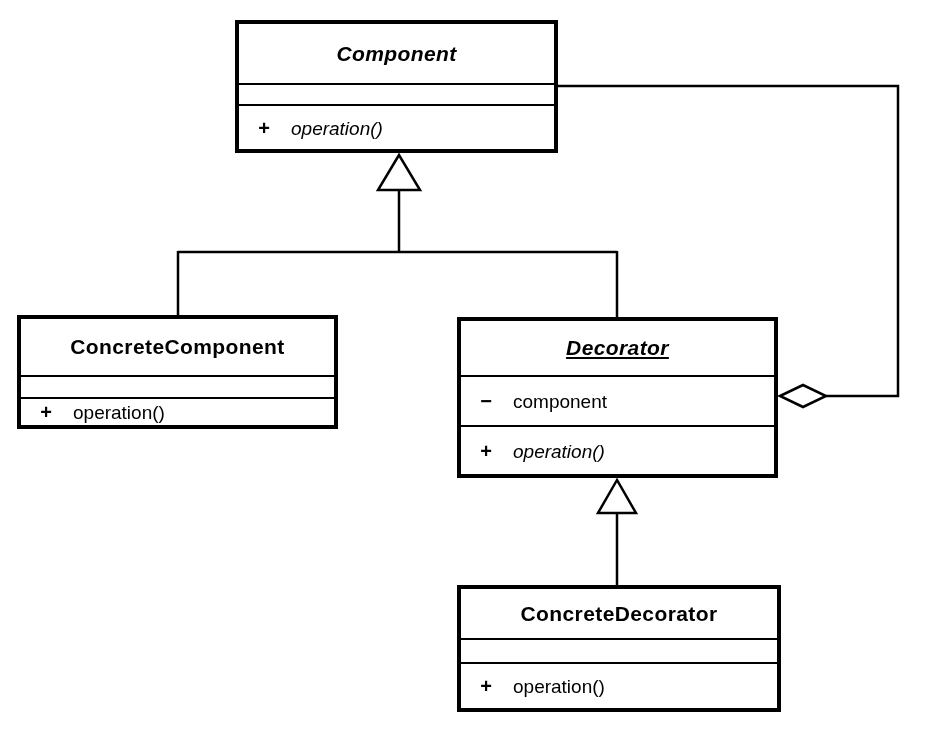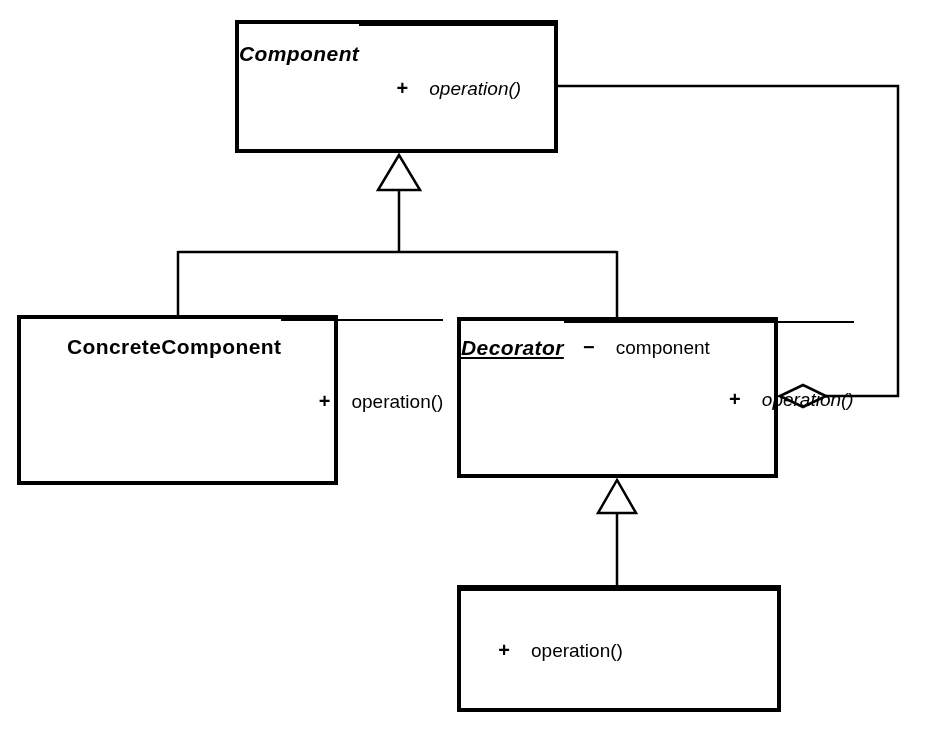--- a/index.html
+++ b/index.html
@@ -16,21 +16,21 @@
     position: absolute;
     left: 0; top: 0;
     z-index: 1;
   }
   .uml-class {
     position: absolute;
     box-sizing: border-box;
     background: #ffffff;
     border: 4px solid #000000;
     display: flex;
-    flex-direction: row;
+    flex-direction: column;
     z-index: 2;
   }
   .uml-title {
     display: flex;
     align-items: center;
     justify-content: center;
     font-weight: bold;
     font-size: 21px;
     letter-spacing: 0.4px;
     flex: none;
@@ -58,21 +58,21 @@
     min-width: 14px;
     text-align: center;
   }
   .italic { font-style: italic; }
 
   
   #box-component          { left: 235px; top: 20px;  width: 323px; height: 133px; }
   #box-component .uml-title { height: 59px; }
   #box-component .attrs     { height: 21px; }
 
-  #box-concrete-component { left: 17px;  top: 315px; width: 321px; height: 170px; padding-left: 46px; }
+  #box-concrete-component { left: 17px;  top: 315px; width: 321px; height: 114px; }
   #box-concrete-component .uml-title { height: 56px; }
   #box-concrete-component .attrs     { height: 22px; }
 
   #box-decorator          { left: 457px; top: 317px; width: 321px; height: 161px; }
   #box-decorator .uml-title { height: 54px; text-decoration: underline; }
   #box-decorator .attrs     { height: 50px; }
 
   #box-concrete-decorator { left: 457px; top: 585px; width: 324px; height: 127px; }
   #box-concrete-decorator .uml-title { height: 49px; }
   #box-concrete-decorator .attrs     { height: 24px; }
@@ -131,20 +131,21 @@
     </div>
     <div class="uml-section grow">
       <div class="member">
         <span class="vis">+</span>
         <span class="italic">operation()</span>
       </div>
     </div>
   </div>
 
   <div class="uml-class" id="box-concrete-decorator">
+    <div class="uml-title">ConcreteDecorator</div>
     <div class="uml-section attrs"></div>
     <div class="uml-section grow">
       <div class="member">
         <span class="vis">+</span>
         <span>operation()</span>
       </div>
     </div>
   </div>
 
 </div>

